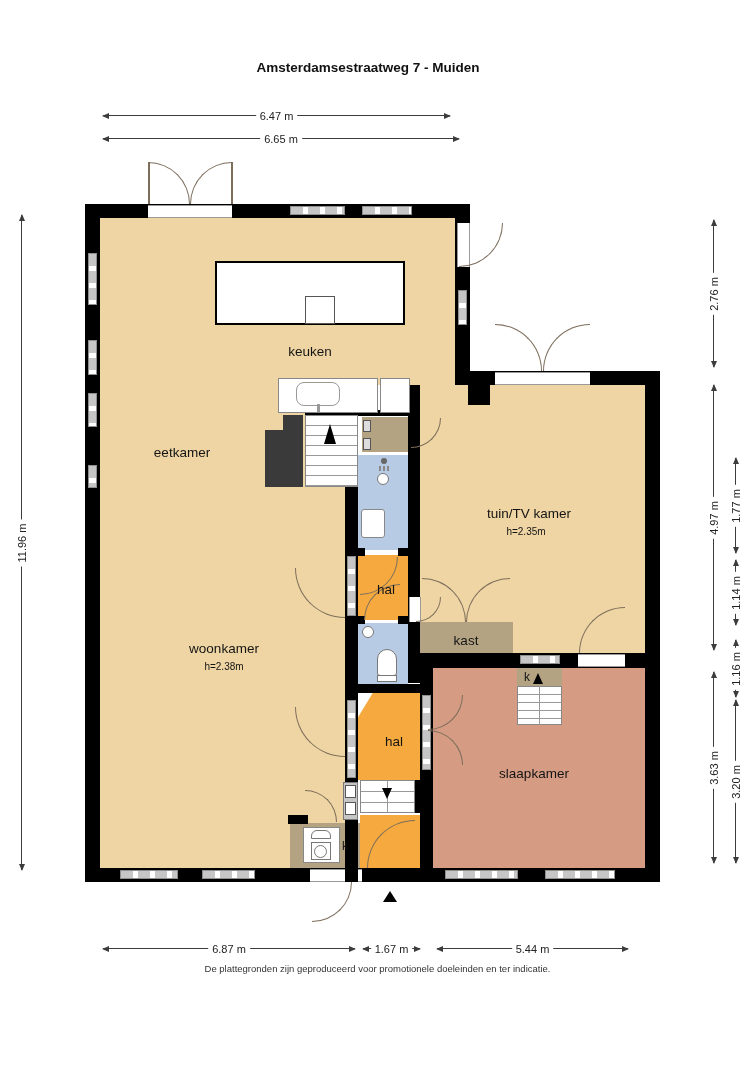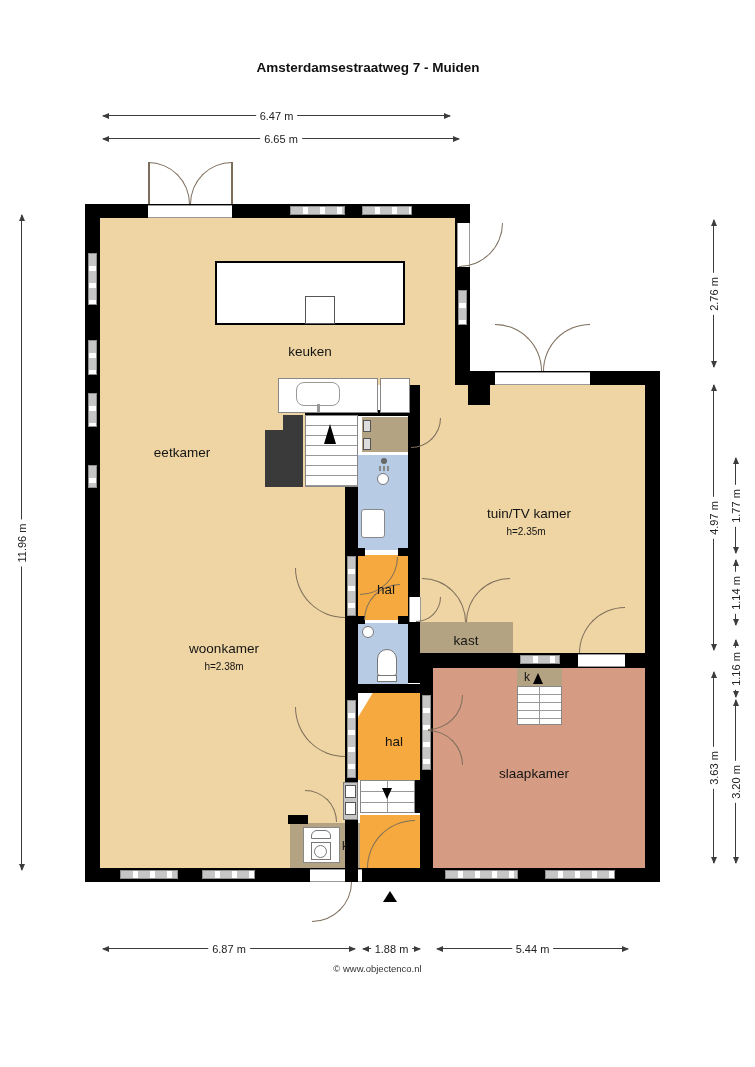--- a/index.html
+++ b/index.html
@@ -235,23 +235,23 @@
   <div class="dimv" style="left:735px;top:640px;height:57px;">
     <span class="dlbl">1.16 m</span>
     </div>
   <div class="dimv" style="left:735px;top:700px;height:163px;">
     <span class="dlbl">3.20 m</span>
     </div>
   <div class="dimh" style="left:103px;top:948px;width:252px;">
     <span class="dlbl">6.87 m</span>
     </div>
   <div class="dimh" style="left:363px;top:948px;width:57px;">
-    <span class="dlbl">1.88 m</span>
+    <span class="dlbl">1.67 m</span>
     </div>
   <div class="dimh" style="left:437px;top:948px;width:191px;">
     <span class="dlbl">5.44 m</span>
     </div>
 
   <div class="footer">
-    <div>© www.objectenco.nl</div>
+    <div>De plattegronden zijn geproduceerd voor promotionele doeleinden en ter indicatie.</div>
   </div>
 
 </div>
 
 </body></html>

